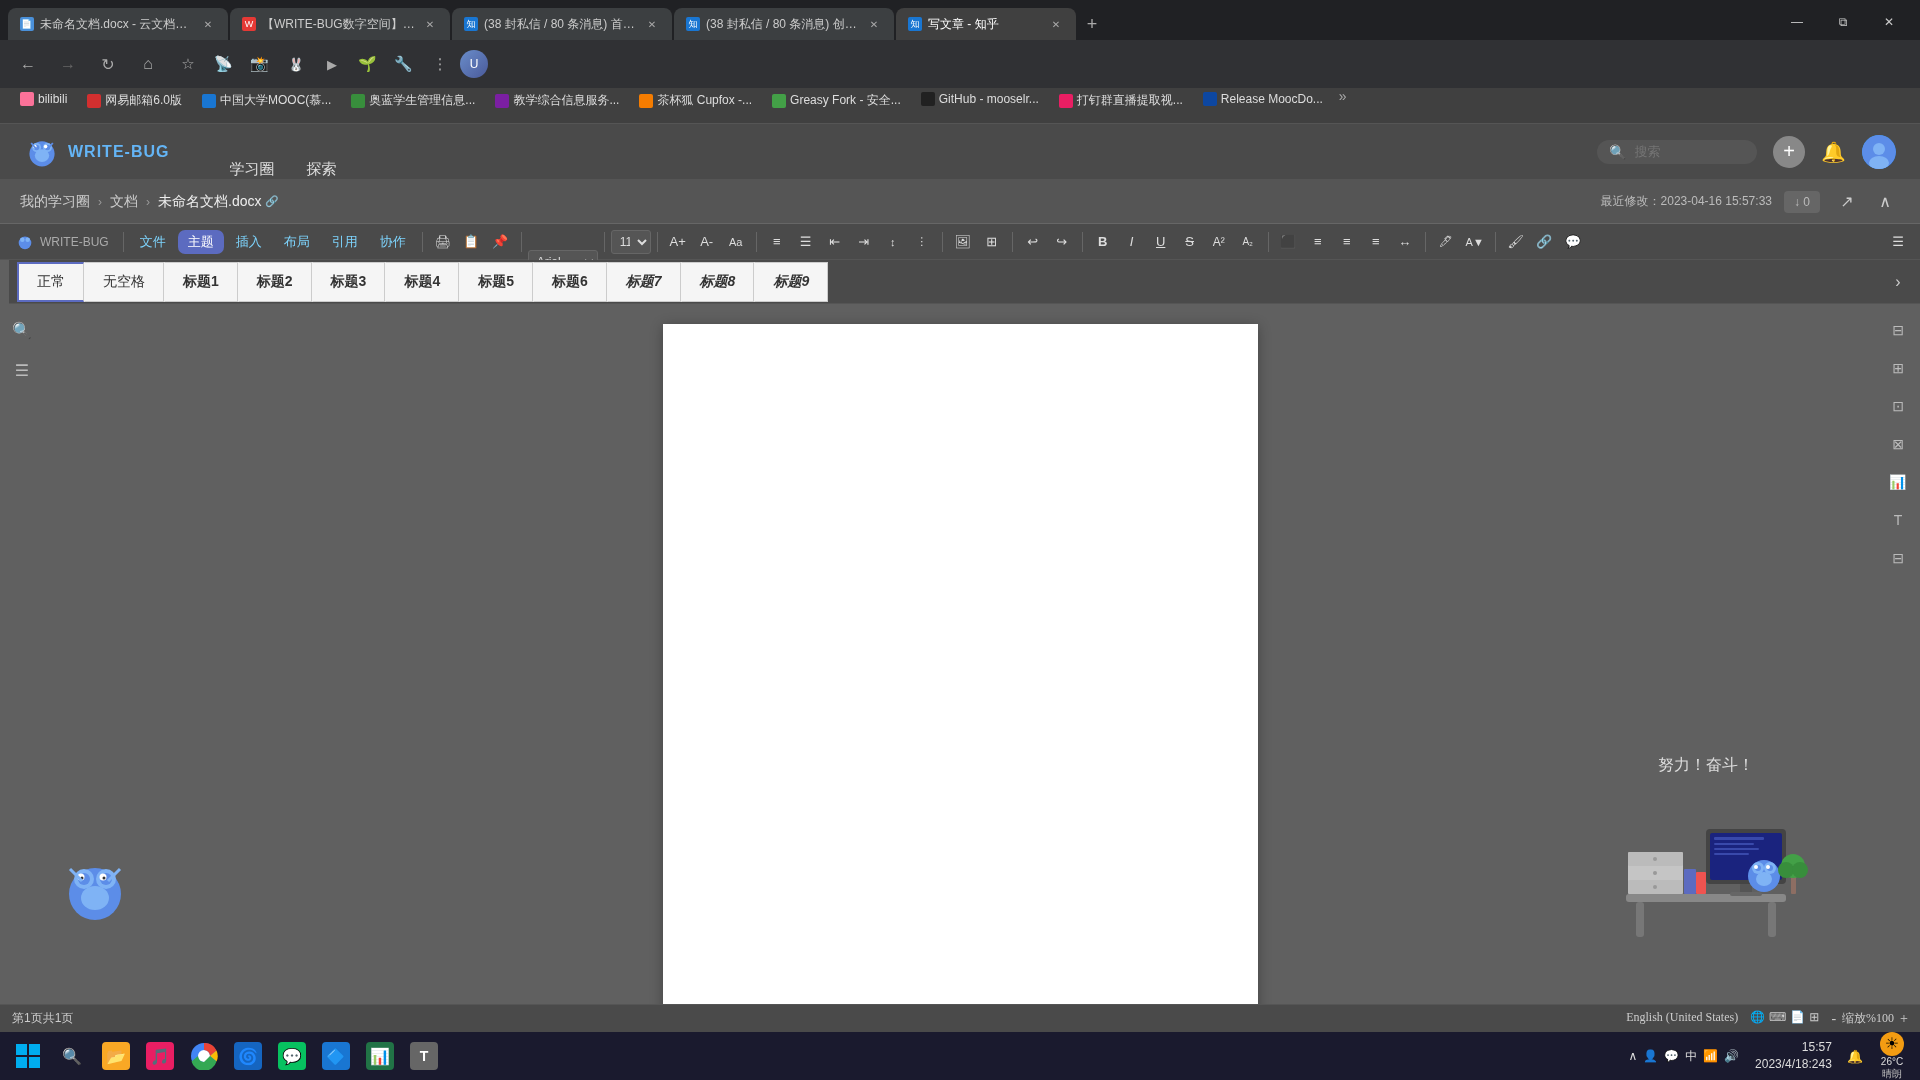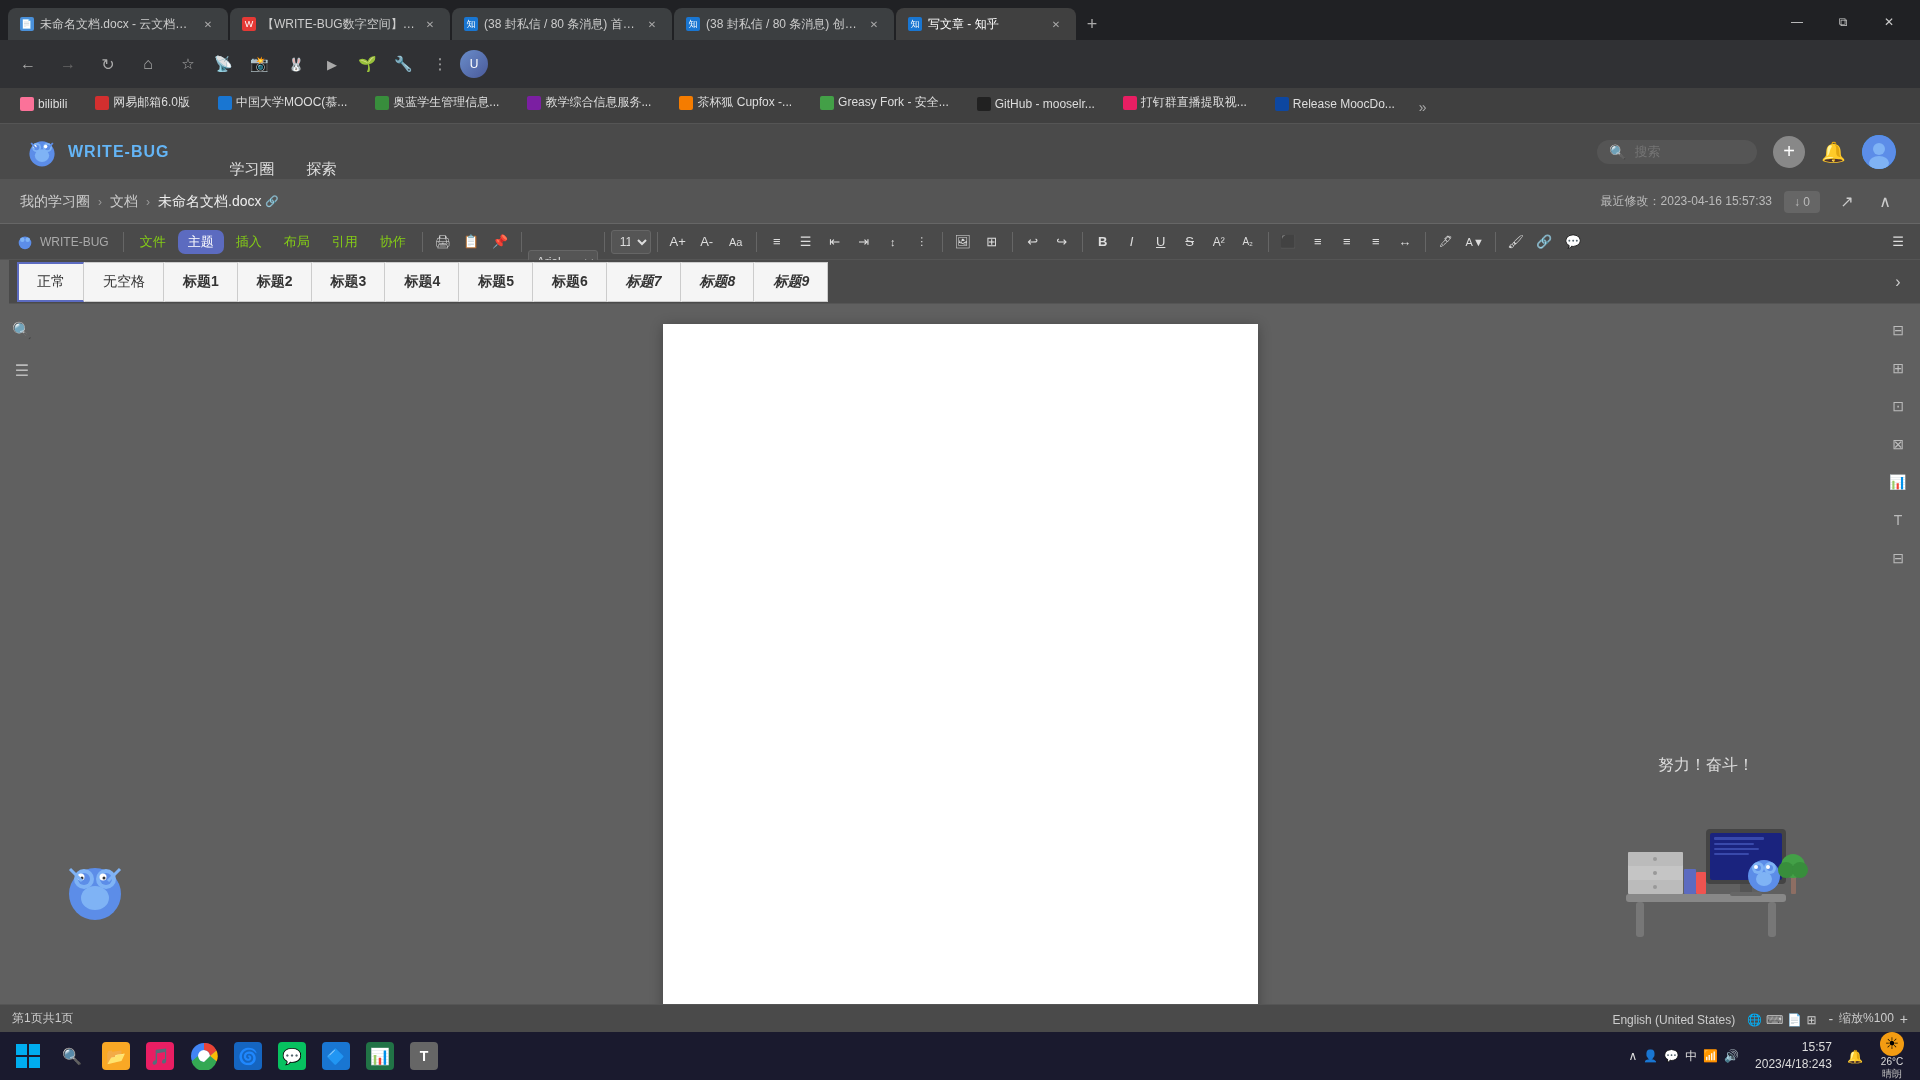--- a/index.html
+++ b/index.html
@@ -71,23 +71,23 @@
     }
     .toolbar-icons { display: flex; align-items: center; gap: 4px; }
     .toolbar-icon { width: 32px; height: 32px; display: flex; align-items: center; justify-content: center; color: #aaa; font-size: 15px; cursor: pointer; border-radius: 50%; }
     .profile-icon { width: 28px; height: 28px; border-radius: 50%; background: linear-gradient(135deg, #6a8dca, #4a5a9a); display: flex; align-items: center; justify-content: center; color: #fff; font-size: 12px; }
 
     
     .bookmarks-bar {
       background: #404040;
       height: 36px;
       display: flex;
-      align-items: flex-end;
-      padding: 8px 12px;
-      gap: 12px;
+      align-items: flex-start;
+      padding: 0 12px;
+      gap: 4px;
       flex-shrink: 0;
       border-bottom: 1px solid #555;
     }
     .bookmark-item {
       display: flex;
       align-items: center;
       padding: 4px 8px;
       border-radius: 4px;
       color: #ddd;
       font-size: 12px;
@@ -179,21 +179,21 @@
       color: #ddd; font-size: 12px; padding: 2px 4px; height: 24px;
       cursor: pointer; min-width: 70px; margin-top: 40px;
     }
     .font-size-select {
       background: #555; border: 1px solid #666; border-radius: 3px;
       color: #ddd; font-size: 12px; padding: 2px 4px; height: 24px;
       cursor: pointer; width: 40px;
     }
     .toolbar-menu { display: flex; align-items: center; gap: 2px; }
     .menu-item {
-      padding: 3px 10px; color: #84cc16; font-size: 13px; cursor: pointer;
+      padding: 3px 10px; color: #7dd3fc; font-size: 13px; cursor: pointer;
       border-radius: 3px;
     }
     .menu-item.active { background: #5c6bc0; color: #fff; border-radius: 7px; }
     .app-logo-sm { display: flex; align-items: center; gap: 6px; color: #aaa; font-size: 12px; padding: 2px 8px; }
 
     
     .style-bar {
       background: #4a4a4a;
       height: 44px;
       display: flex;
@@ -279,21 +279,21 @@
       height: 28px;
       display: flex;
       align-items: center;
       padding: 0 12px;
       flex-shrink: 0;
       border-top: 1px solid #555;
       font-size: 12px;
       color: #ccc;
     }
     .statusbar-left { display: flex; align-items: center; gap: 12px; }
-    .statusbar-right { margin-left: auto; display: flex; align-items: flex-end; gap: 12px; }
+    .statusbar-right { margin-left: auto; display: flex; align-items: flex-start; gap: 12px; font-family: Liberation Serif, serif; }
     .zoom-controls { display: flex; align-items: center; gap: 6px; }
     .zoom-btn { color: #ccc; cursor: pointer; font-size: 14px; }
 
     
     .mascot-area {
       position: absolute;
       bottom: 60px;
       right: 60px;
       display: flex;
       flex-direction: column;

